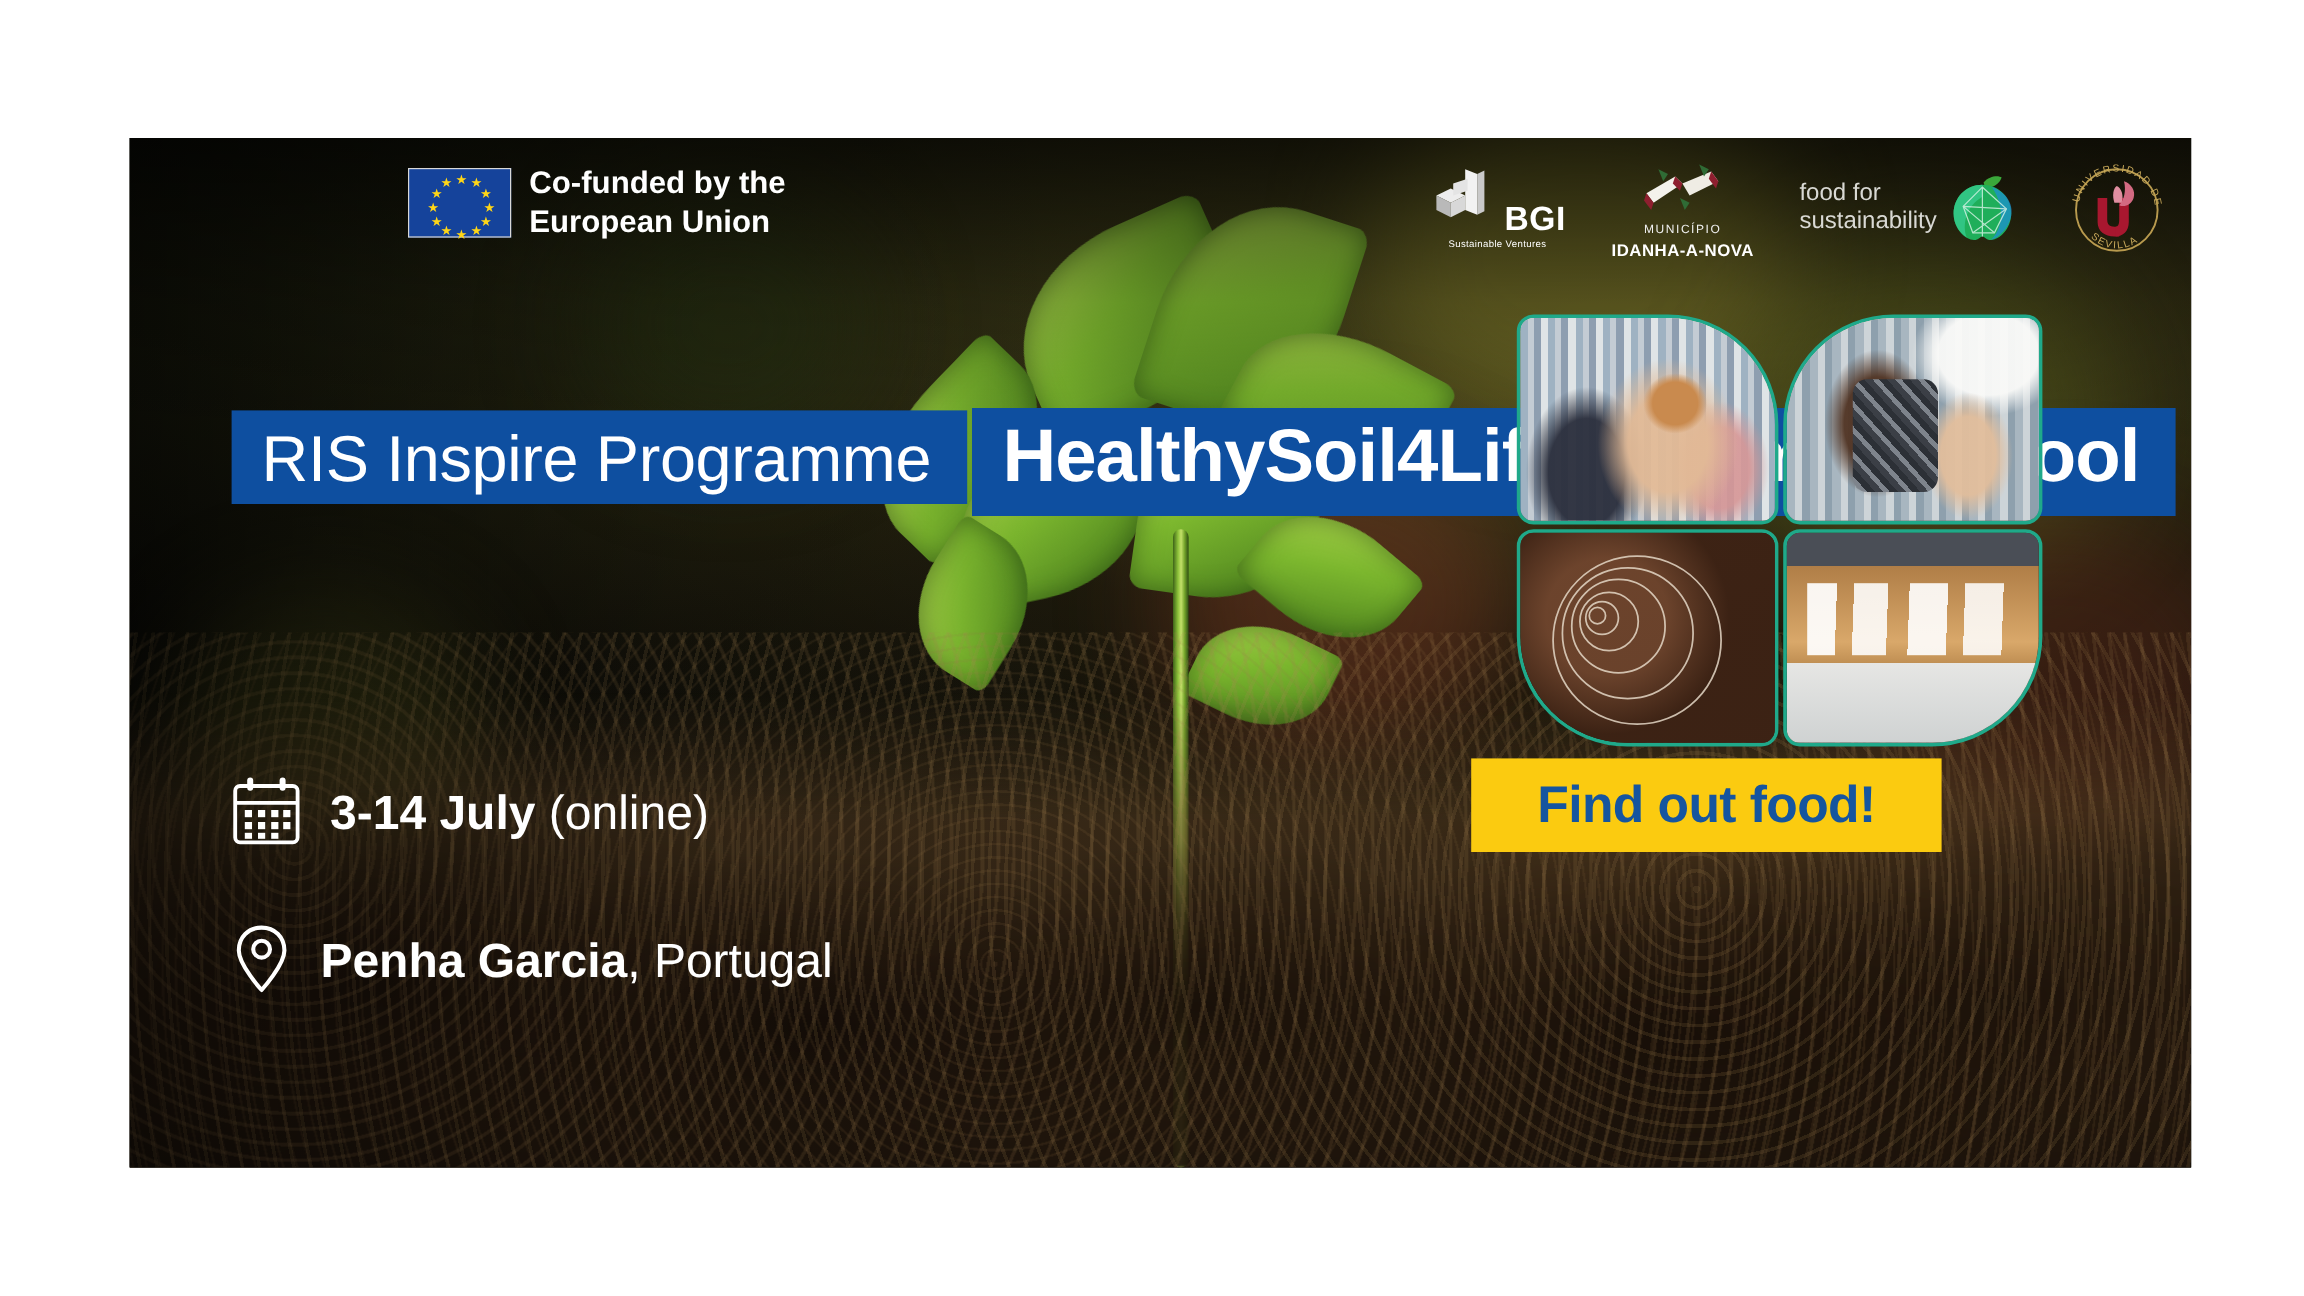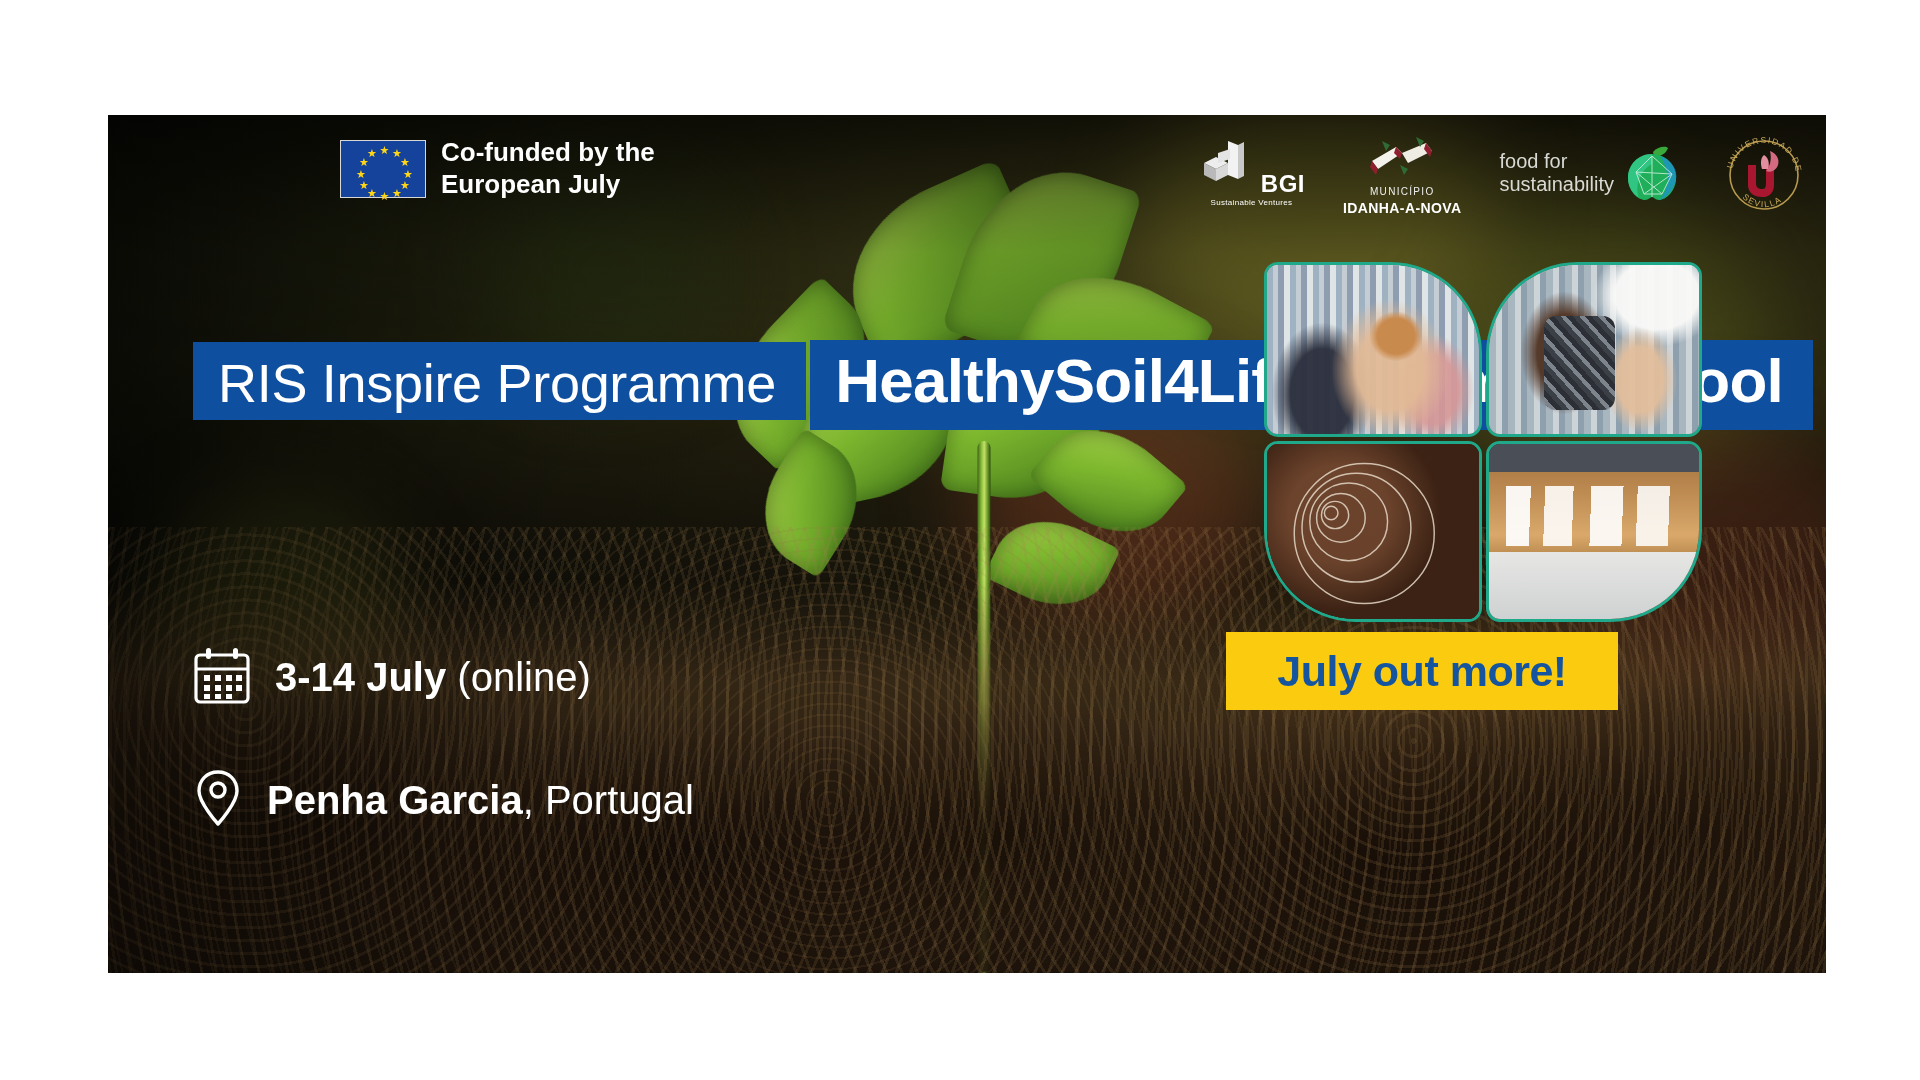--- a/index.html
+++ b/index.html
@@ -98,21 +98,21 @@
   .eu-logo{ position:absolute; left:232px; top:22px; display:flex; align-items:center; gap:15px; }
   .eu-flag{ position:relative; width:86px; height:58px; background:#15439b; border:1px solid #d8d8d8; }
   .eu-flag .star{ position:absolute; width:9px; height:9px; color:#ffd617; font-size:11px; line-height:9px; text-align:center; }
   .eu-text{ color:#fff; font-size:26px; font-weight:bold; line-height:1.22; }
 
   .partners{ position:absolute; right:18px; top:14px; display:flex; align-items:center; gap:38px; }
   .partner{ display:flex; align-items:center; }
 
   .bgi{ display:flex; flex-direction:column; align-items:center; }
   .bgi-row{ display:flex; align-items:flex-end; gap:5px; }
-  .bgi-txt{ color:#fff; font-size:24px; font-weight:bold; letter-spacing:.5px; line-height:.9; }
+  .bgi-txt{ color:#fff; font-size:28px; font-weight:bold; letter-spacing:.5px; line-height:.9; }
   .bgi-sub{ color:#fff; font-size:8px; font-weight:normal; letter-spacing:.3px; margin-top:3px; }
 
   .f4s{ display:flex; align-items:center; gap:8px; }
   .f4s-txt{ color:#d9d9d4; font-size:20px; line-height:1.14; }
   .apple{ position:relative; width:60px; height:62px; }
 
   .idanha{ display:flex; flex-direction:column; align-items:center; gap:3px; }
   .idanha-mark{ position:relative; width:72px; height:52px; }
   .idanha-m{ color:#efefef; font-size:10px; letter-spacing:1.3px; }
   .idanha-n{ color:#fff; font-size:14px; font-weight:bold; letter-spacing:.4px; }
@@ -248,21 +248,21 @@
           <span class="star" style="left:51px;  top:48px;">★</span>
           <span class="star" style="left:38.5px;top:51px;">★</span>
           <span class="star" style="left:26px;  top:48px;">★</span>
           <span class="star" style="left:18px;  top:40px;">★</span>
           <span class="star" style="left:15px;  top:29px;">★</span>
           <span class="star" style="left:18px;  top:17px;">★</span>
           <span class="star" style="left:26px;  top:8px;">★</span>
         </span>
         <span class="eu-text">
           <span>Co-funded by the</span><br>
-          <span>European July</span>
+          <span>European Union</span>
         </span>
       </div>
 
       <div class="partners">
 
         <div class="partner">
           <div class="bgi">
             <div class="bgi-row">
               <span>
                 <svg width="58" height="52" viewBox="0 0 58 52">
@@ -387,21 +387,21 @@
             <path d="M25 4 C14 4 6 12 6 23 C6 35 25 56 25 56 C25 56 44 35 44 23 C44 12 36 4 25 4 Z" fill="none" stroke="#ffffff" stroke-width="3.4" stroke-linejoin="round"></path>
             <circle cx="25" cy="22" r="7" fill="none" stroke="#ffffff" stroke-width="3.4"></circle>
           </svg>
         </span>
         <span class="place">
           <b>Penha Garcia</b><span>, Portugal</span>
         </span>
       </div>
     </div>
 
-    <button class="cta">July out more!</button>
+    <button class="cta">Find out food!</button>
 
     <div class="collage">
       <div class="cell c-tl">
         <div class="ph ph1"></div>
       </div>
       <div class="cell c-tr">
         <div class="ph ph2"></div>
       </div>
       <div class="cell c-bl">
         <div class="ph ph3"></div>

